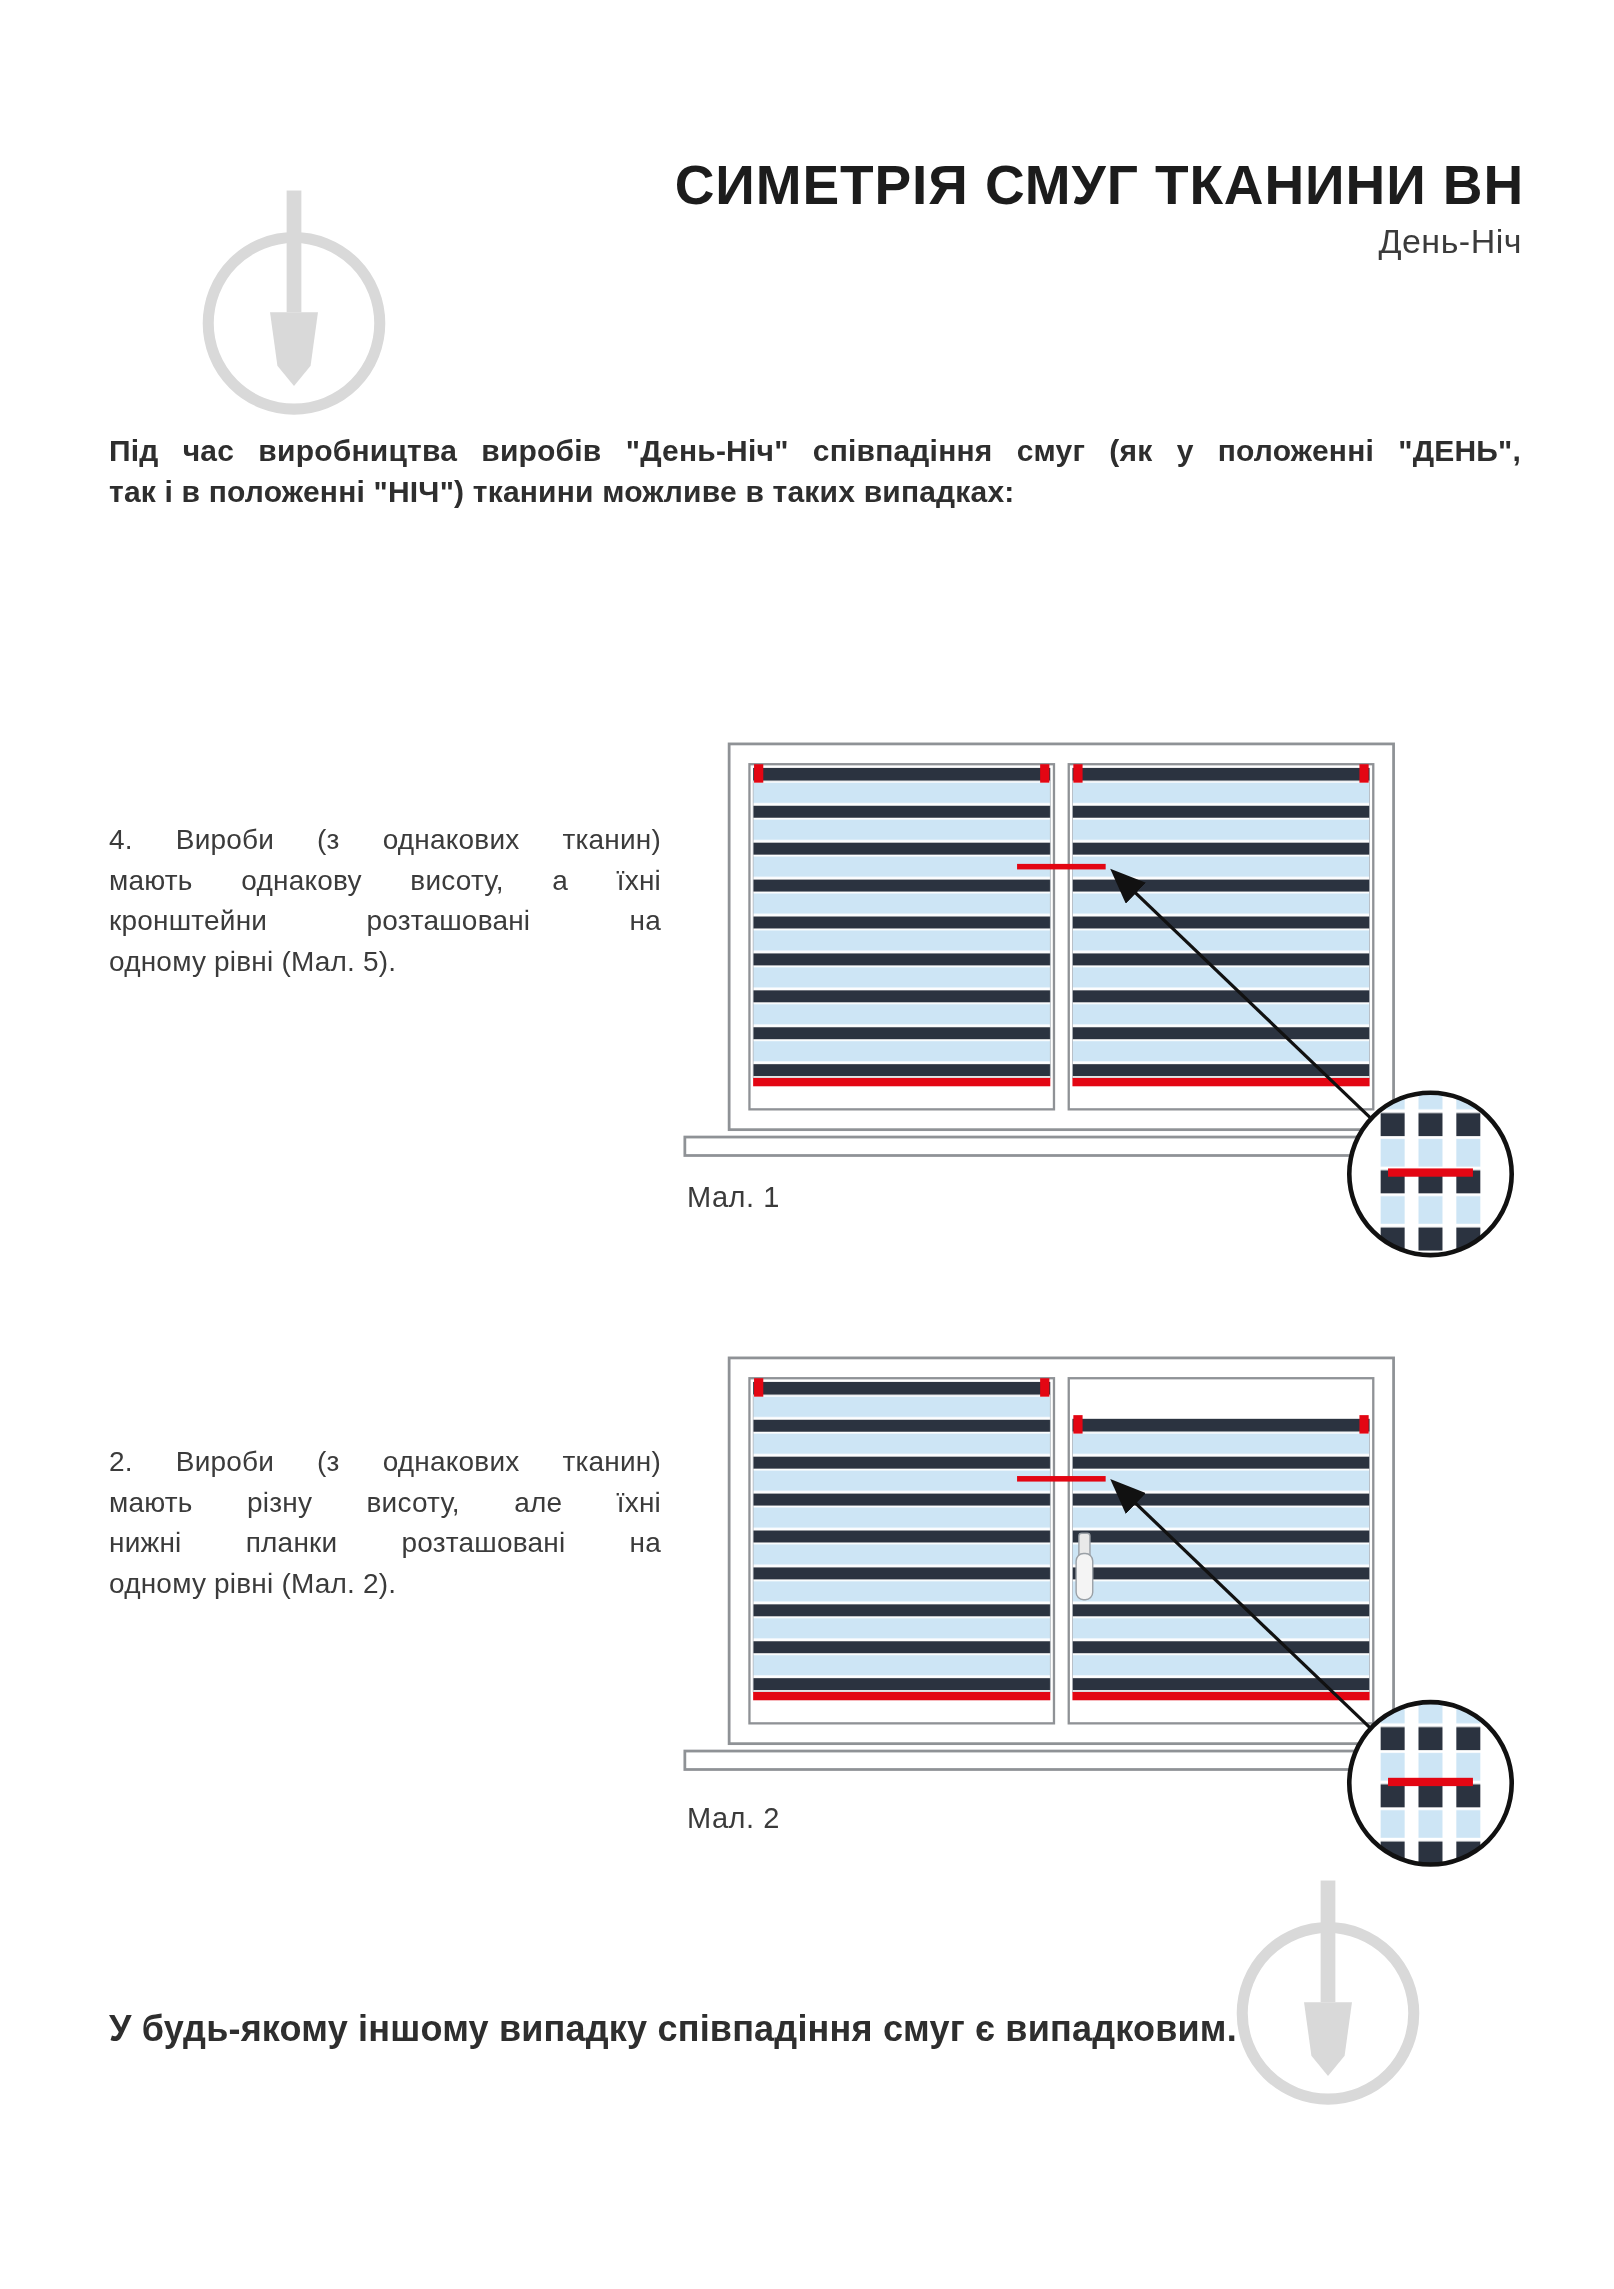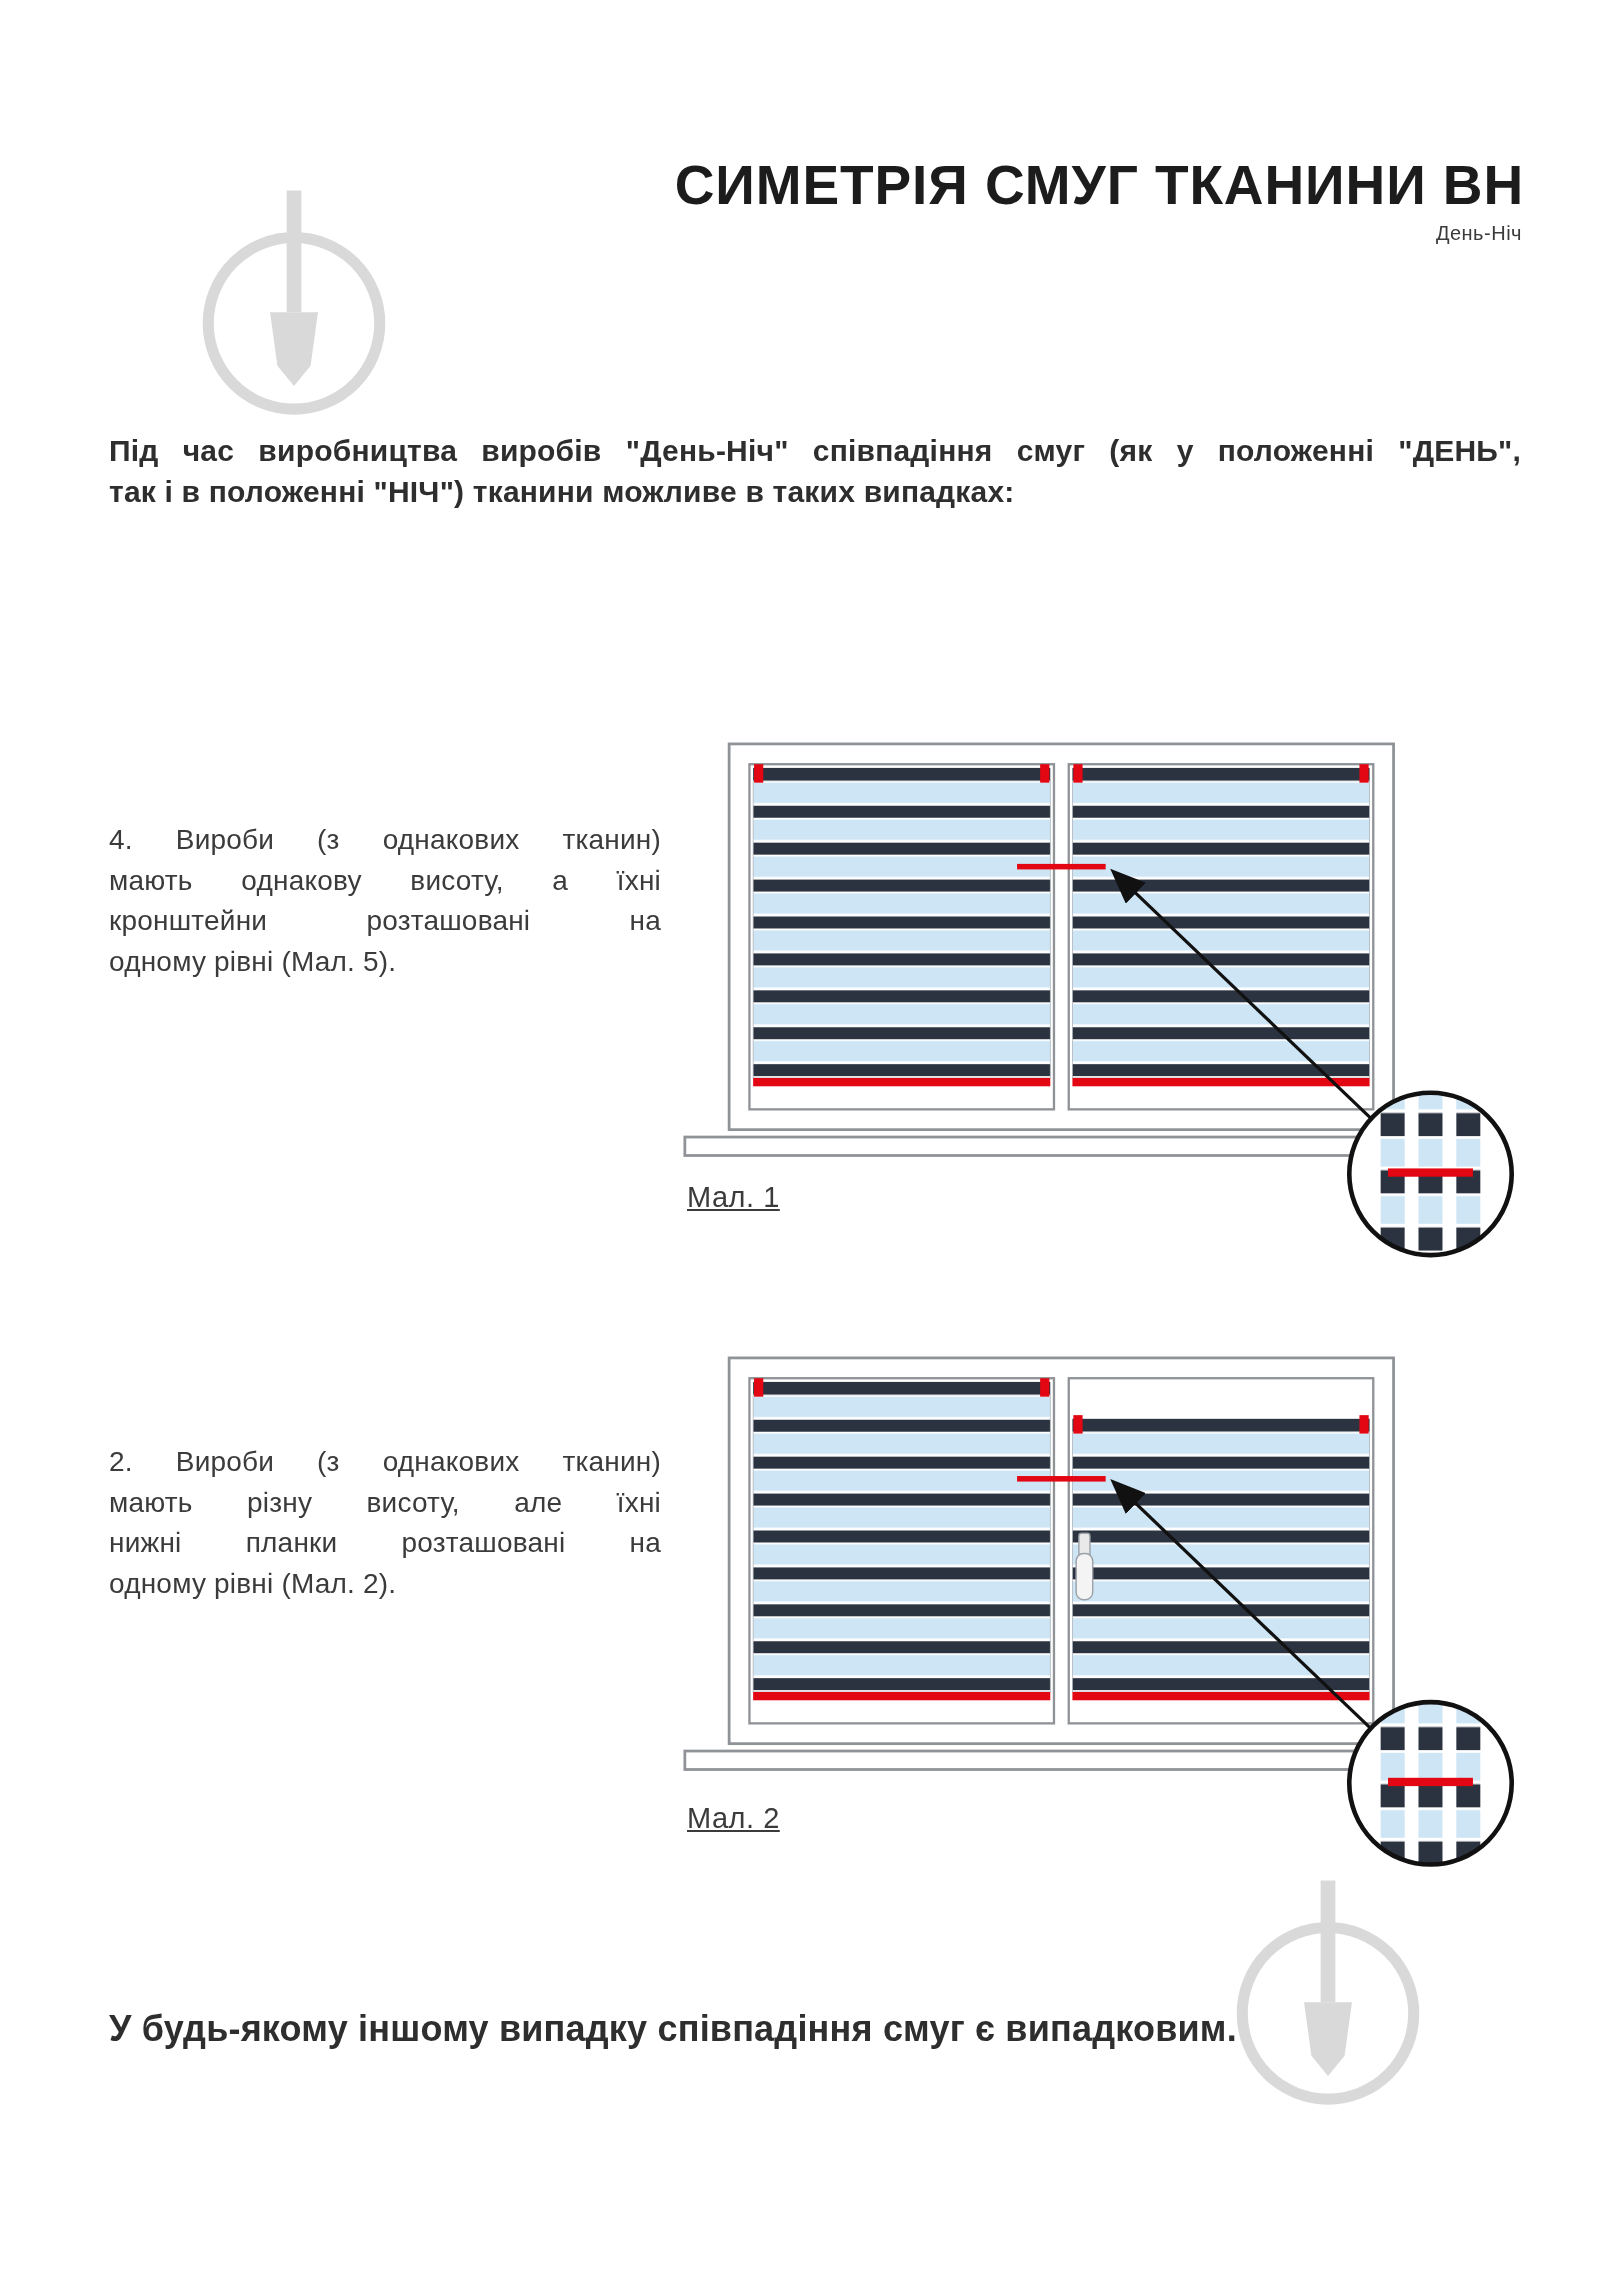--- a/index.html
+++ b/index.html
@@ -18,21 +18,21 @@
   .watermark{position:absolute;z-index:0;}
   .wm-top{left:183px;top:185px;}
   .wm-bottom{left:1217px;top:1875px;}
 
   .title{
     position:absolute;left:388px;right:90px;top:116px;z-index:1;
     text-align:right;font-size:55px;font-weight:bold;color:#1c1c1c;letter-spacing:0.9px;
   }
   .subtitle{
     position:absolute;right:92px;top:222px;z-index:1;
-    font-size:20px;color:var(--text);letter-spacing:0.5px;
+    font-size:34px;color:var(--text);letter-spacing:0.5px;
   }
   .intro{
     position:absolute;left:109px;top:430px;width:1412px;z-index:1;
     font-size:30px;font-weight:bold;color:#2e2e2e;line-height:1.38;letter-spacing:0.2px;
   }
   .justify-full{text-align:justify;text-align-last:justify;}
   .case-text{
     position:absolute;left:109px;width:552px;z-index:1;
     font-size:28px;color:var(--text);line-height:1.45;letter-spacing:0.2px;
   }
@@ -40,21 +40,21 @@
   .case-2{top:1442px;}
   .case-line{text-align:justify;text-align-last:justify;}
   .case-line:last-child{text-align-last:left;}
 
   .figure{position:absolute;z-index:1;}
   .fig-1{left:683px;top:729px;}
   .fig-2{left:683px;top:1343px;}
 
   .caption{
     position:absolute;left:687px;z-index:2;
-    font-size:29px;color:var(--text);letter-spacing:0.5px;text-decoration:underline;
+    font-size:29px;color:var(--text);letter-spacing:0.5px;
   }
   .caption-1{top:1181px;}
   .caption-2{top:1802px;}
 
   .footer-note{
     position:absolute;left:109px;top:2008px;z-index:1;
     font-size:36px;font-weight:bold;color:#2e2e2e;letter-spacing:0.2px;
   }
 
   

